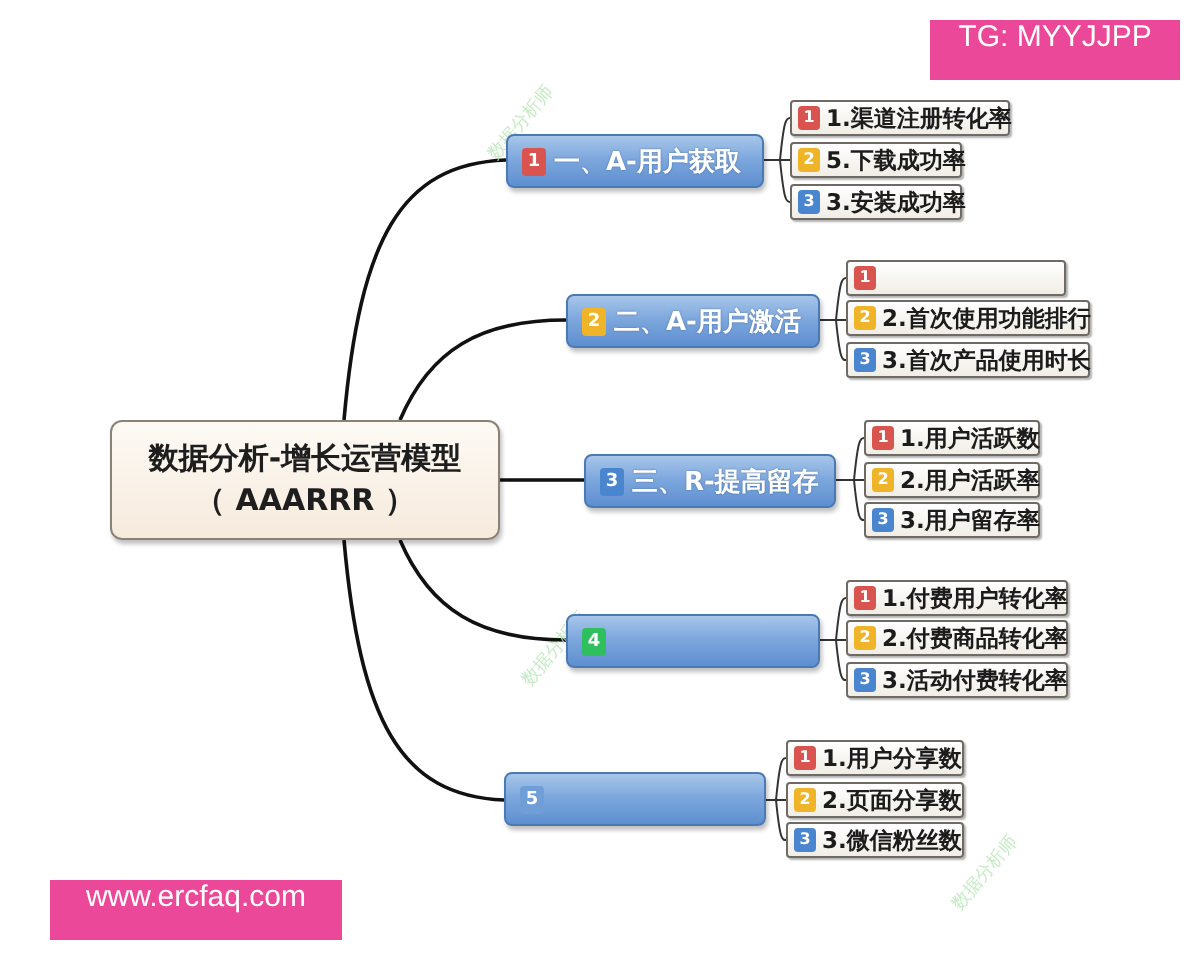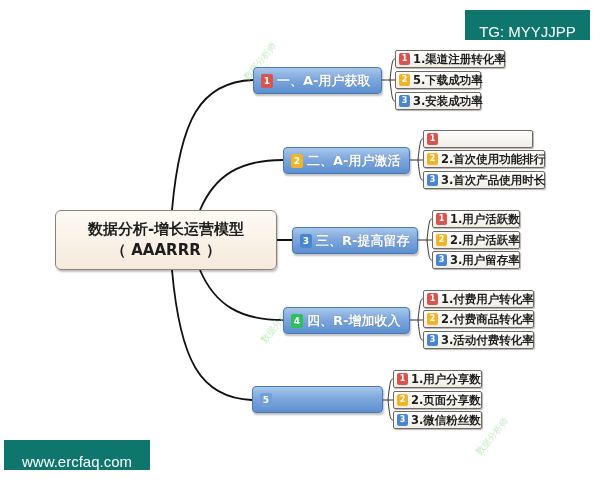--- a/index.html
+++ b/index.html
@@ -1,27 +1,27 @@
 <!DOCTYPE html>
 <html><head>
 <meta charset="utf-8">
 <style>
   html,body{margin:0;padding:0;}
   body{width:600px;height:480px;background:#ffffff;position:relative;overflow:hidden;font-family:"DejaVu Sans","Liberation Sans",sans-serif;}
   #canvas{position:absolute;left:0;top:0;width:600px;height:480px;}
   svg.links{position:absolute;left:0;top:0;}
-  .central{position:absolute;left:55px;top:210px;width:222px;height:60px;box-sizing:border-box;border:1px solid #8a8276;border-radius:6px;background:linear-gradient(#fdfaf5,#f6eadc);display:flex;flex-direction:column;align-items:center;justify-content:center;box-shadow:1px 2px 2px rgba(0,0,0,0.25);}
+  .central{position:absolute;left:55px;top:210px;width:195px;height:60px;box-sizing:border-box;border:1px solid #8a8276;border-radius:6px;background:linear-gradient(#fdfaf5,#f6eadc);display:flex;flex-direction:column;align-items:center;justify-content:center;box-shadow:1px 2px 2px rgba(0,0,0,0.25);}
   .central .t1,.central .t2{font-weight:bold;font-size:15px;color:#1e1e1e;line-height:21px;white-space:nowrap;}
   .branch{position:absolute;height:27px;box-sizing:border-box;border:1px solid #4a79b3;border-radius:4px;background:linear-gradient(#a7c6ea 0%,#7ea8dd 45%,#5d8fd0 100%);display:flex;align-items:center;padding-left:7px;box-shadow:1px 2px 2px rgba(0,0,0,0.25);}
   .branch .label{color:#ffffff;font-weight:bold;font-size:13px;white-space:nowrap;text-shadow:0 0 1px rgba(40,70,120,0.6);}
   .badge{display:inline-block;width:12px;height:14px;border-radius:2px;color:#fff;font-size:9px;line-height:14px;text-align:center;margin-right:4px;font-weight:bold;flex:none;}
   .leaf{position:absolute;height:18px;box-sizing:border-box;border:1px solid #6f6a63;border-radius:2px;background:linear-gradient(#ffffff,#f1ede6);display:flex;align-items:center;padding-left:3px;padding-right:5px;box-shadow:1px 1px 1px rgba(0,0,0,0.3);}
   .leaf .badge{width:11px;height:12px;line-height:12px;font-size:8px;margin-right:3px;}
   .leaf .label{font-size:11.5px;font-weight:bold;color:#1c1c1c;white-space:nowrap;text-align:center;}
-  .wm{position:absolute;background:#0f766e;color:#ffffff;font-family:"Liberation Sans",sans-serif;display:flex;align-items:flex-end;justify-content:center;}
+  .wm{position:absolute;background:#ec4899;color:#ffffff;font-family:"Liberation Sans",sans-serif;display:flex;align-items:flex-start;justify-content:center;}
   .ghost{position:absolute;color:#b5e6b5;font-size:9px;transform:rotate(-50deg);white-space:nowrap;opacity:0.8;}
 </style>
 </head>
 <body>
 
 <div id="canvas">
 
   <svg class="links" width="600" height="480">
     <g fill="none" stroke="#111" stroke-width="1.8">
 
@@ -114,21 +114,20 @@
     <span class="badge" style="background:#f0b429;">2</span>
     <span class="label">2.用户活跃率</span>
   </div>
   <div class="leaf" style="left:432px;top:251px;width:88px;">
     <span class="badge" style="background:#4a86cf;">3</span>
     <span class="label">3.用户留存率</span>
   </div>
 
   <div class="branch" style="left:283px;top:307px;width:127px;">
     <span class="badge" style="background:#2fbf5f;">4</span>
-    <span class="label">四、R-增加收入</span>
   </div>
   <div class="leaf" style="left:423px;top:290px;width:111px;">
     <span class="badge" style="background:#d9534f;">1</span>
     <span class="label">1.付费用户转化率</span>
   </div>
   <div class="leaf" style="left:423px;top:310px;width:111px;">
     <span class="badge" style="background:#f0b429;">2</span>
     <span class="label">2.付费商品转化率</span>
   </div>
   <div class="leaf" style="left:423px;top:331px;width:111px;">
@@ -148,16 +147,16 @@
     <span class="label">2.页面分享数</span>
   </div>
   <div class="leaf" style="left:393px;top:411px;width:89px;">
     <span class="badge" style="background:#4a86cf;">3</span>
     <span class="label">3.微信粉丝数</span>
   </div>
 
   <div class="wm" style="left:465px;top:10px;width:125px;height:30px;font-size:15px;">
     <span>TG: MYYJJPP</span>
   </div>
-  <div class="wm" style="left:4px;top:440px;width:146px;height:30px;font-size:15px;">
+  <div class="wm" style="left:25px;top:440px;width:146px;height:30px;font-size:15px;">
     <span>www.ercfaq.com</span>
   </div>
 </div>
 
 </body></html>

